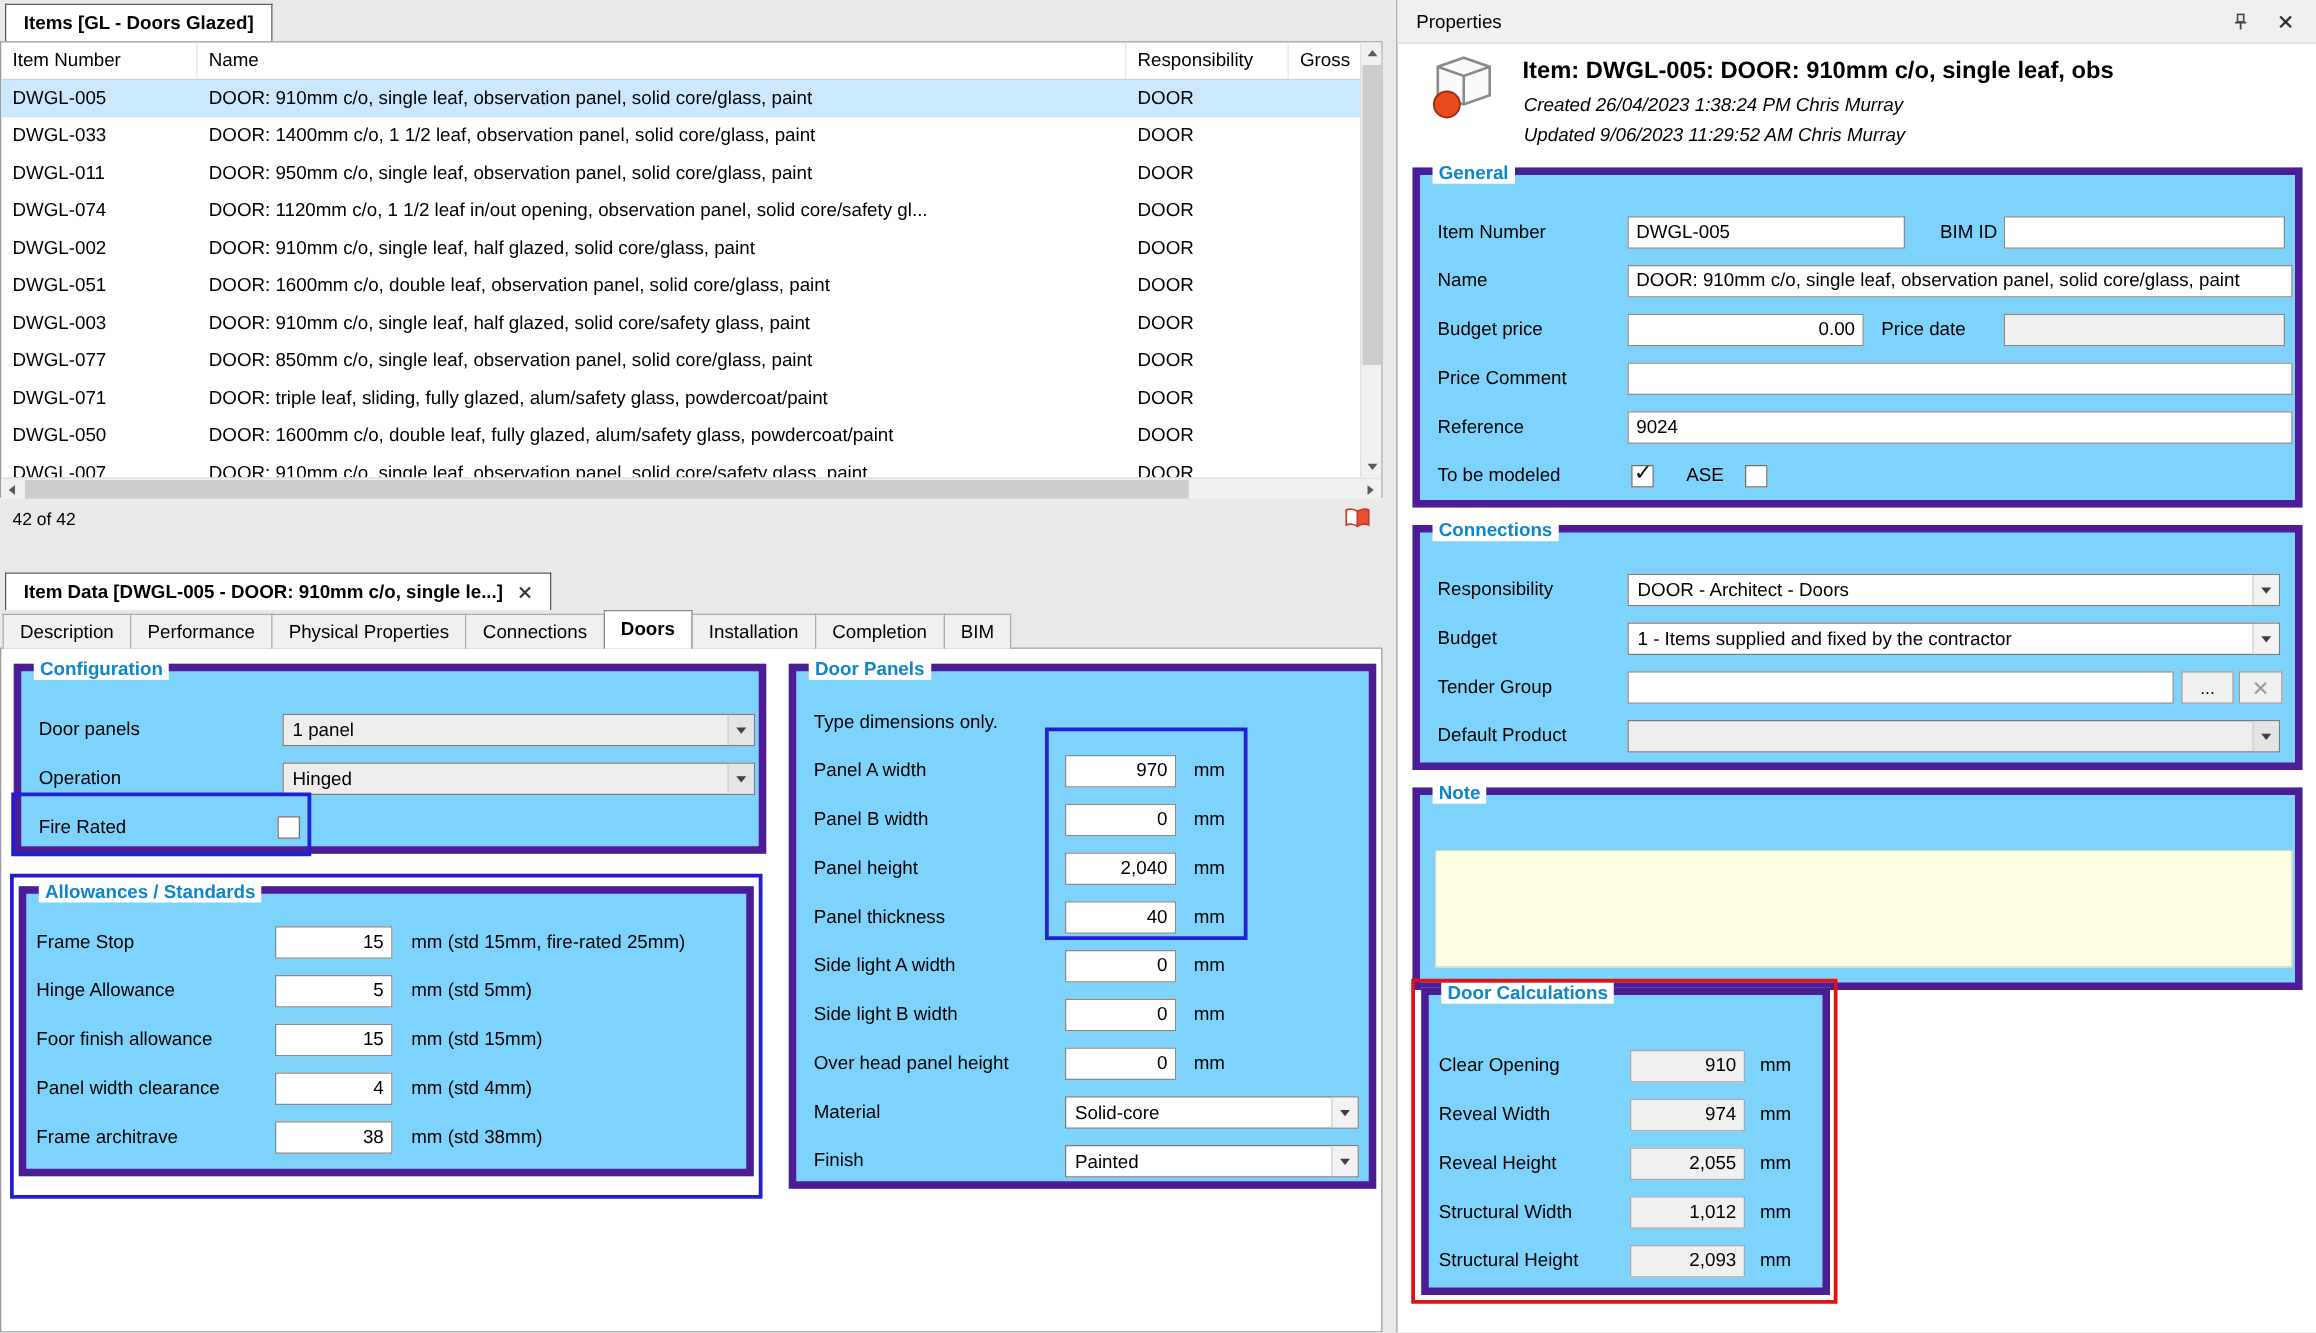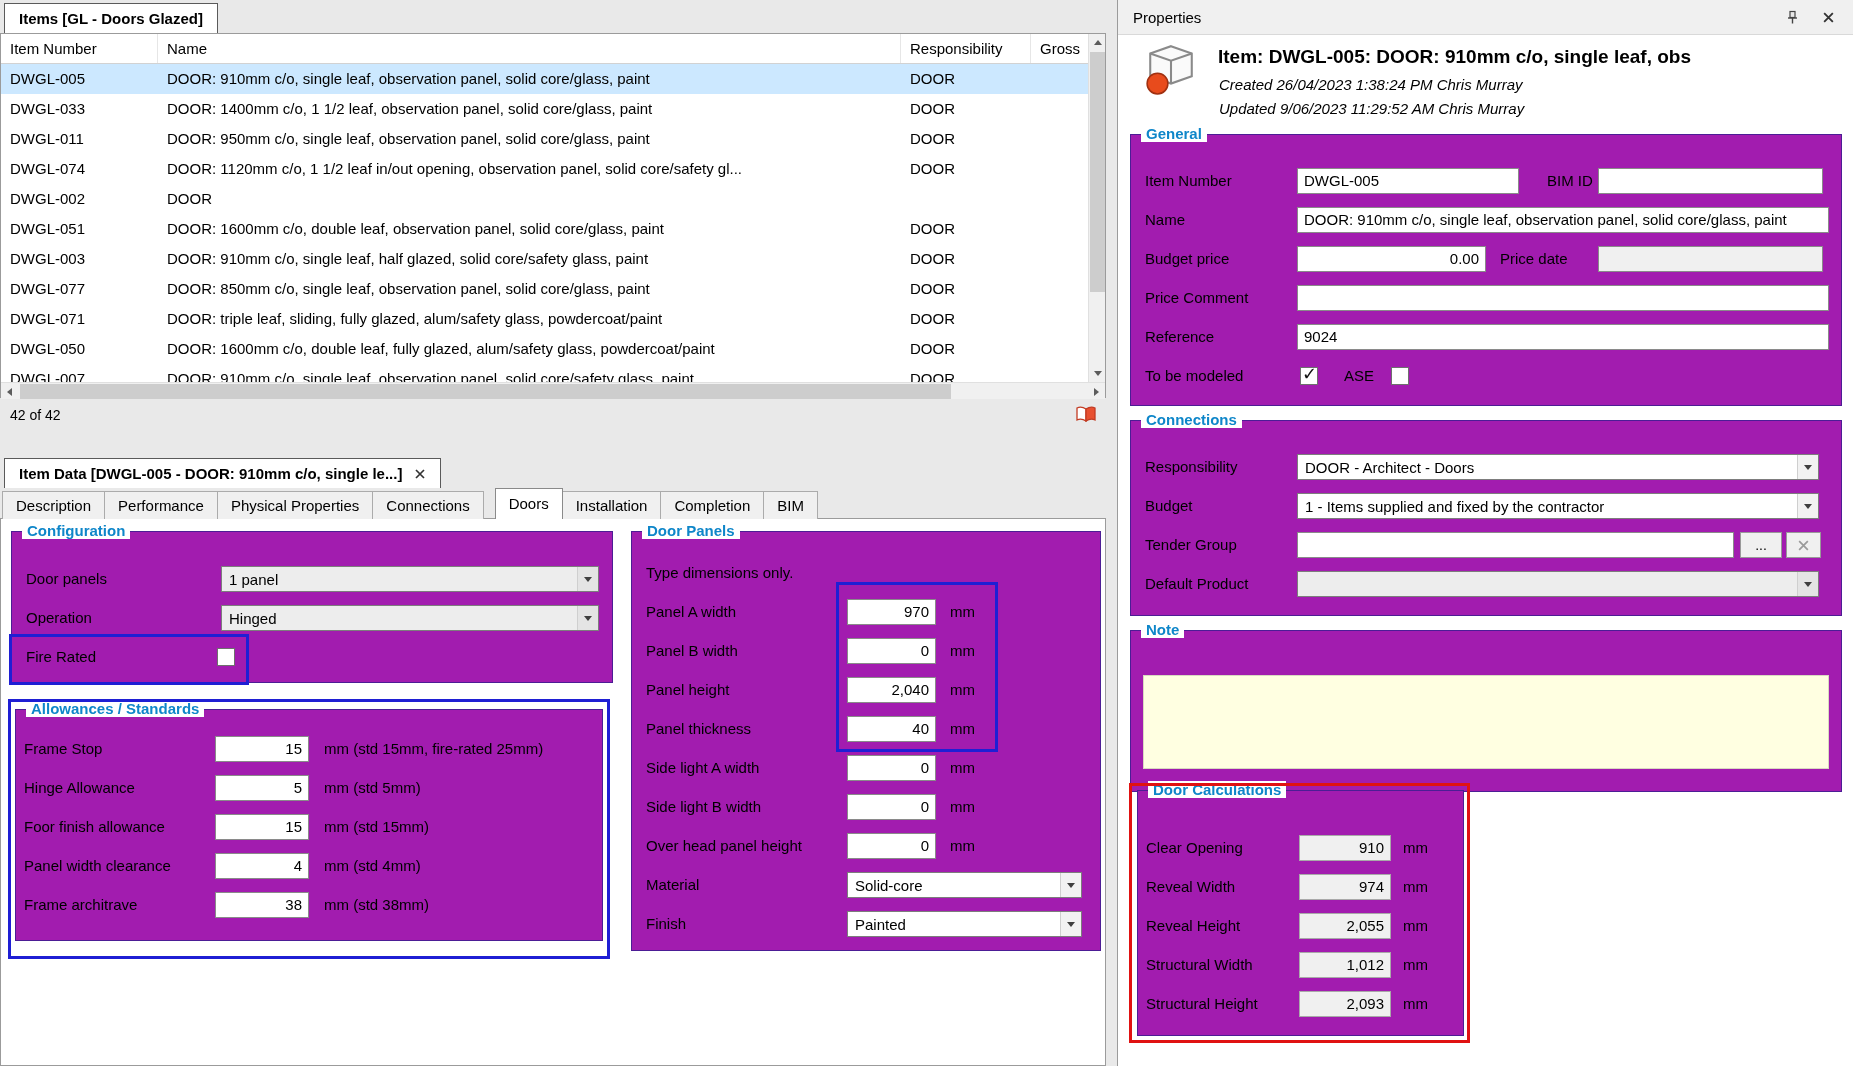--- a/index.html
+++ b/index.html
@@ -4,21 +4,21 @@
 <style>
   * { margin:0; padding:0; box-sizing:border-box; }
   html,body { width:1853px; height:1066px; overflow:hidden; }
   body { background:#e9e9e9; font-family:"Liberation Sans","DejaVu Sans",sans-serif; color:#000; font-size:15px; }
   #root { position:relative; width:1853px; height:1066px;padding-left:25px; }
 
   
   .doc-tabs { height:33px; display:flex; align-items:flex-end; padding-left:4px; }
   .doc-tab { display:inline-flex; align-items:center; gap:12px; height:30px; padding:0 14px;
              background:#fff; border:1px solid #5a5a5a; border-bottom:none; font-weight:bold; white-space:nowrap; }
-  .group { position:absolute; border:1px solid #4c1d95; background:#a21caf; }
+  .group { position:absolute; border:6px solid #4c1d95; background:#7dd3fc; }
   .gtitle { position:absolute; top:-10px; left:10px; background:#fff; padding:0 5px;
             color:var(--group-title,#0e86c9); font-weight:bold; white-space:nowrap; }
   .lbl { position:absolute; line-height:26px; white-space:nowrap; }
   .row { position:absolute; left:0; right:0; height:26px; }
   .in  { position:absolute; height:26px; border:1px solid #8a8a8a; background:#fff;
          line-height:24px; padding:0 6px; white-space:nowrap; overflow:hidden; }
   .in.num { text-align:right; }
   .in.ro  { background:#f0f0f0; border-color:#a9a9a9; text-align:right; }
   .in.gray{ background:#f0f0f0; }
   .unit { position:absolute; line-height:26px; }
@@ -57,21 +57,21 @@
   .htrack { flex:1; position:relative; }
   .hthumb { position:absolute; left:2px; top:1px; height:15px; width:87%; background:#cdcdcd; }
   .items-status { position:absolute; left:0; top:402px; right:0; height:26px; display:flex; align-items:center;
                   justify-content:space-between; padding:0 10px; font-size:14px; }
 
   
   .itemdata-panel { position:absolute; left:0; top:455px; width:1106px; height:611px; }
   .tabstrip { position:absolute; left:2px; top:34px; height:30px; display:flex; align-items:flex-end; z-index:3; }
   .tab { height:28px; padding:0 13px; line-height:27px; background:#f0f0f0; border:1px solid #ababab;
          border-bottom:none; margin-right:-1px; white-space:nowrap; }
-  .tab.active { background:#fff; font-weight:normal; height:31px; line-height:30px; z-index:4; border-color:#8a8a8a;margin-left:12px; }
+  .tab.active { background:#fff; font-weight:bold; height:31px; line-height:30px; z-index:4; border-color:#8a8a8a; }
   .itemdata-content { position:absolute; left:0; top:63px; right:0; bottom:0; background:#fff; border:1px solid #9b9b9b; }
 
   
   .props-panel { position:absolute; left:1117px; top:0; width:736px; height:1066px; background:#fff; border-left:1px solid #9b9b9b; }
   .props-header { height:35px; background:#f0f0f0; border-bottom:1px solid #d9d9d9; display:flex; align-items:center;
                   padding:0 15px; gap:16px; }
   .props-header .ph-title { flex:1; }
   .icon-btn { display:flex; align-items:center; justify-content:center; width:20px; height:20px; }
   .item-icon { position:absolute; left:26px; top:42px; }
   .item-title { position:absolute; left:100px; top:46px; width:626px; font-size:19px; font-weight:bold;
@@ -129,20 +129,21 @@
           <div class="td"></div>
         </div>
           <div class="trow grid-cols">
           <div class="td">DWGL-074</div>
           <div class="td">DOOR: 1120mm c/o, 1 1/2 leaf in/out opening, observation panel, solid core/safety gl...</div>
           <div class="td">DOOR</div>
           <div class="td"></div>
         </div>
           <div class="trow grid-cols">
           <div class="td">DWGL-002</div>
+          <div class="td">DOOR: 910mm c/o, single leaf, half glazed, solid core/glass, paint</div>
           <div class="td">DOOR</div>
           <div class="td"></div>
         </div>
           <div class="trow grid-cols">
           <div class="td">DWGL-051</div>
           <div class="td">DOOR: 1600mm c/o, double leaf, observation panel, solid core/glass, paint</div>
           <div class="td">DOOR</div>
           <div class="td"></div>
         </div>
           <div class="trow grid-cols">

